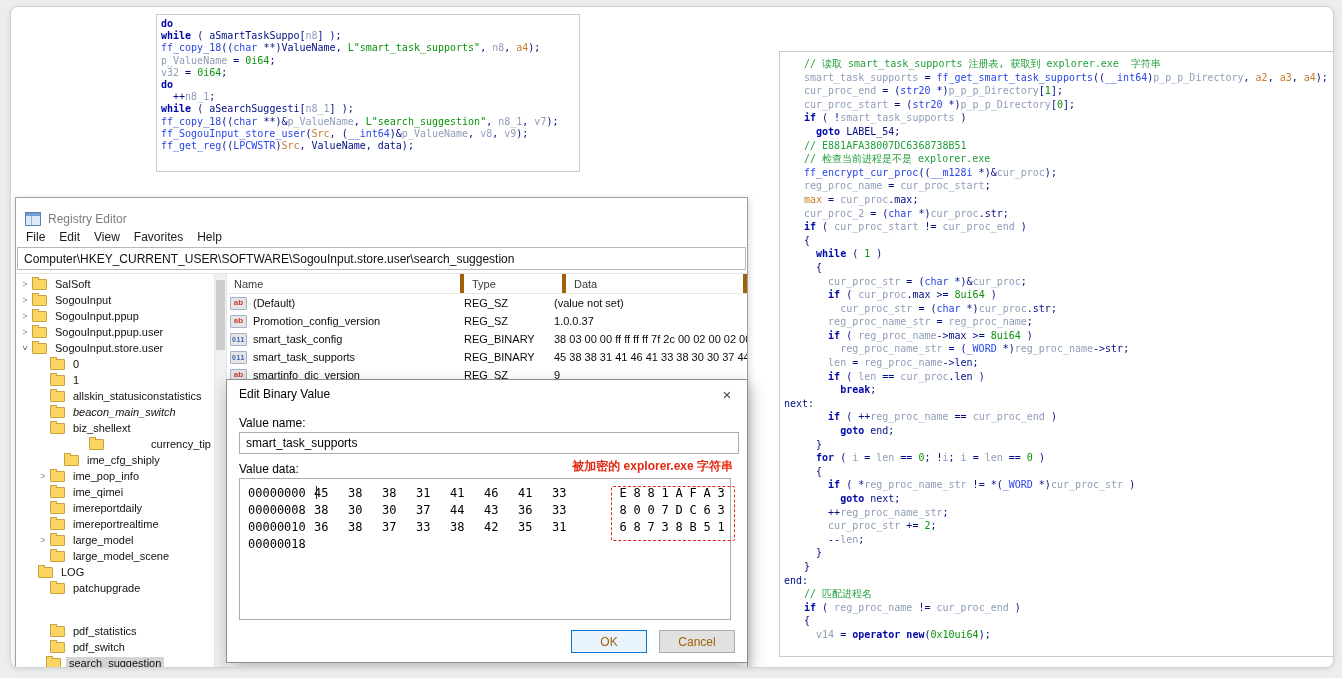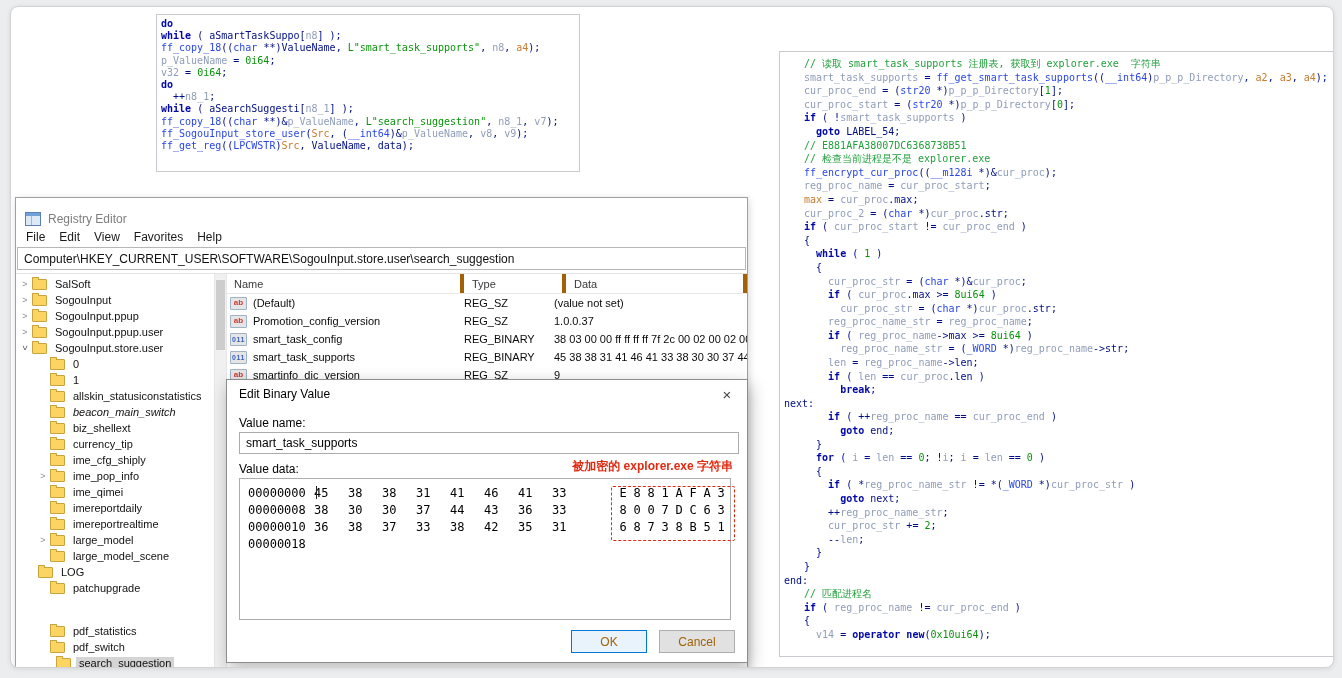--- a/index.html
+++ b/index.html
@@ -204,26 +204,26 @@
           <div class="trow" style="padding-left: 22px; font-style: italic;">
             <span class="arr hid">&gt;</span>
             <span class="fold"></span>
             <span class="tlabel">beacon_main_switch</span>
           </div>
           <div class="trow" style="padding-left: 22px;">
             <span class="arr hid">&gt;</span>
             <span class="fold"></span>
             <span class="tlabel">biz_shellext</span>
           </div>
-          <div class="trow" style="padding-left: 22px;">
+          <div class="trow" style="padding-left: 22px; justify-content: space-between;">
             <span class="arr hid">&gt;</span>
             <span class="fold"></span>
             <span class="tlabel">currency_tip</span>
           </div>
-          <div class="trow" style="padding-left: 22px;">
+          <div class="trow" style="padding-left: 36px;">
             <span class="arr hid">&gt;</span>
             <span class="fold"></span>
             <span class="tlabel">ime_cfg_shiply</span>
           </div>
           <div class="trow" style="padding-left: 22px;">
             <span class="arr">&gt;</span>
             <span class="fold"></span>
             <span class="tlabel">ime_pop_info</span>
           </div>
           <div class="trow" style="padding-left: 22px;">
@@ -264,21 +264,21 @@
           <div class="trow" style="padding-left: 22px; margin-top: 27px;">
             <span class="arr hid">&gt;</span>
             <span class="fold"></span>
             <span class="tlabel">pdf_statistics</span>
           </div>
           <div class="trow" style="padding-left: 22px;">
             <span class="arr hid">&gt;</span>
             <span class="fold"></span>
             <span class="tlabel">pdf_switch</span>
           </div>
-          <div class="trow sel" style="padding-left: 28px;">
+          <div class="trow sel" style="padding-left: 18px;">
             <span class="arr hid">&gt;</span>
             <span class="fold"></span>
             <span class="tlabel">search_suggestion</span>
           </div>
           <div class="trow" style="padding-left: 22px;">
             <span class="arr hid">&gt;</span>
             <span class="fold"></span>
             <span class="tlabel">shell_ext</span>
           </div>
           <div class="trow" style="padding-left: 22px;">

